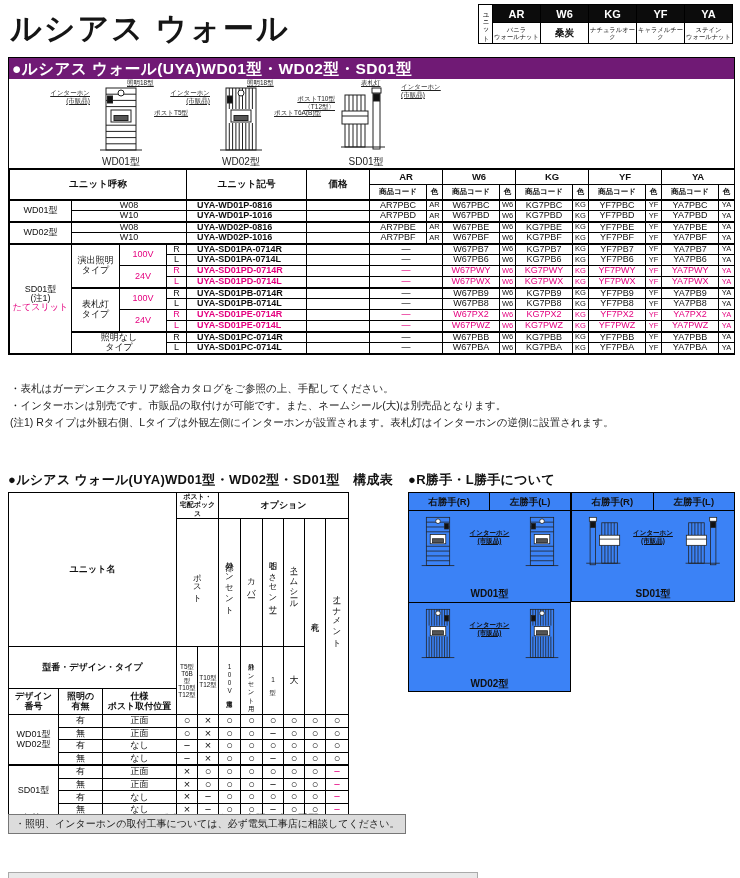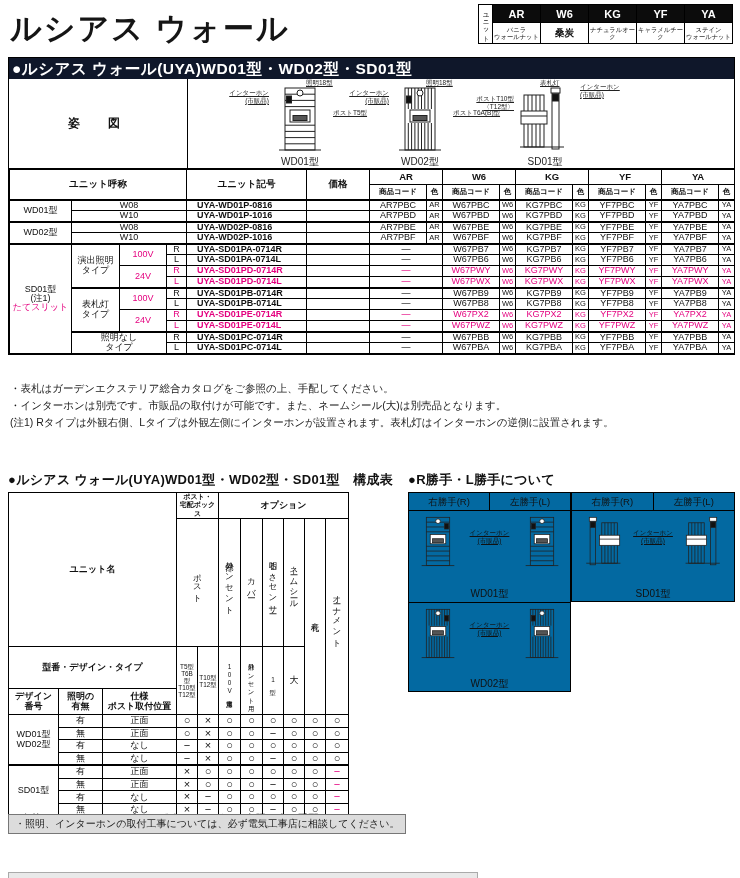--- a/index.html
+++ b/index.html
@@ -14,21 +14,21 @@
   table.ct { border-collapse:collapse; table-layout:fixed; }
   .ct td, .ct th { border:1px solid #000; text-align:center; vertical-align:middle; overflow:hidden; }
   .ct th { background:#0c0c0c; color:#fff; font-size:11px; font-weight:bold; height:18px; width:48px; }
   .ct td.ct-name { height:21px; font-size:6.3px; line-height:1.15; white-space:pre-line; }
   .ct td.ct-name.big { font-size:9.5px; font-weight:bold; }
   .ct td.ct-side { width:14px; font-size:6.5px; padding:1px 0; }
   .ct .vt2 { writing-mode:vertical-rl; text-orientation:upright; margin:0 auto; letter-spacing:0; }
 
   
   .outer { left:8px; top:57px; width:727px; border:1px solid #000; background:#fff; }
-  .bar { background:#0f172a; color:#fff; font-size:15.5px; font-weight:bold; height:21px;
+  .bar { background:#701a75; color:#fff; font-size:15.5px; font-weight:bold; height:21px;
          line-height:21px; padding-left:3px; letter-spacing:0.5px; }
   .fig-row { display:flex; height:90px; border-bottom:1px solid #000; }
   .fig-label { width:179px; border-right:1px solid #000; display:flex; align-items:center;
                justify-content:center; font-size:12px; font-weight:bold; letter-spacing:8px; }
   .fig-canvas { position:relative; flex:1; }
   .fig-group { position:absolute; top:0; width:178px; height:90px; }
   .fig-group svg { position:absolute; left:62px; top:6px; }
   .fig-cap { position:absolute; left:0; bottom:0; width:178px; text-align:center; font-size:10px; color:#222; }
   .ann { position:absolute; font-size:6.5px; line-height:1.2; color:#222; white-space:pre-line;
          text-decoration:underline; }
@@ -54,21 +54,21 @@
   #comp-wrap .dt td { font-size:9px; }
   #comp-wrap .dt td.sym { font-size:11px; }
   #comp-wrap .dt td.tiny { font-size:6.4px; line-height:1.12; }
   #comp-wrap .dt td.vhead { font-size:8.5px; }
   #comp-wrap .dt td.small2 { font-size:7px; line-height:1.2; }
 
   .sec-head { font-size:13px; font-weight:bold; letter-spacing:0.3px; }
 
   
   .hand-area { left:408px; top:492px; width:327px; height:210px; }
-  .hbox { position:absolute; border:1px solid #000; background:#0369a1; }
+  .hbox { position:absolute; border:1px solid #000; background:#3b82f6;font-weight:bold; }
   .hhdr { display:flex; border-bottom:1px solid #000; }
   .hhdr div { flex:1; text-align:center; font-size:9.5px; height:17px; line-height:17px; }
   .hhdr div + div { border-left:1px solid #000; }
   .hcell { position:relative; display:flex; align-items:flex-start; justify-content:center; gap:3px; padding-top:4px; }
   .hlabel { font-size:6.5px; line-height:1.2; text-align:center; width:56px; margin-top:14px;
             text-decoration:underline; white-space:pre-line; }
   .hcap { position:absolute; left:0; bottom:1px; width:100%; text-align:center; font-size:10px; }
 
   
   .notes { font-size:10.5px; line-height:1.6; color:#1a1a1a; }
@@ -103,21 +103,20 @@
           <td class="ct-name">ステイン
 ウォールナット</td>
         </tr>
       </tbody>
     </table>
 </div>
 
 <div class="abs outer">
   <div class="bar">●ルシアス ウォール(UYA)WD01型・WD02型・SD01型</div>
   <div class="fig-row">
-    <div class="fig-label">姿　図</div>
     <div class="fig-canvas" id="fig-canvas">
         <div class="fig-group" style="left: 23px;">
           <svg viewBox="0 0 54 72" width="54" height="72" fill="none" stroke="#222" stroke-width="1">
             <rect x="12" y="3" width="30" height="62"></rect>
             <line x1="12" y1="9.2" x2="42" y2="9.2"></line>
             <line x1="12" y1="15.4" x2="42" y2="15.4"></line>
             <line x1="12" y1="21.6" x2="42" y2="21.6"></line>
             <line x1="12" y1="40.2" x2="42" y2="40.2"></line>
             <line x1="12" y1="46.4" x2="42" y2="46.4"></line>
             <line x1="12" y1="52.6" x2="42" y2="52.6"></line>

